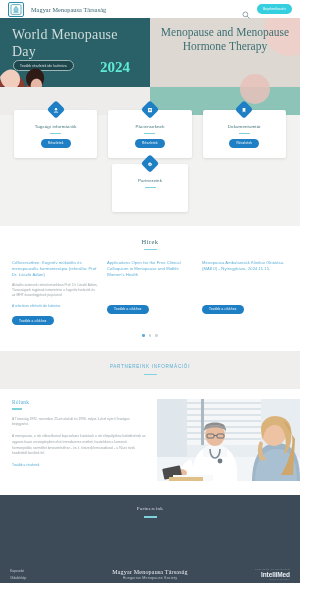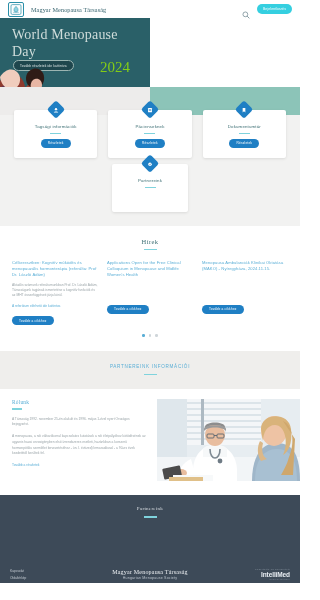--- a/index.html
+++ b/index.html
@@ -46,21 +46,21 @@
     width: 50%; background: #2a6068; position: relative;
     overflow: hidden; padding: 9px 10px 0 12px;
   }
   .hero-title {
     font-family: "Liberation Serif", serif;
     font-size: 14px; color: #cfdcda; line-height: 1.18;
     letter-spacing: .2px;
   }
   .hero-year {
     font-family: "Liberation Serif", serif;
-    font-size: 15px; font-weight: normal; color: #84cc16;
+    font-size: 15px; font-weight: bold; color: #5eead4;
     text-align: right; padding-right: 10px; margin-top: -1px;
   }
   .hero-btn {
     position: absolute; left: 13px; top: 42px;
     background: rgba(20,50,54,.55); color: #e5eceb;
     border: .6px solid #9bb5b2; border-radius: 8px;
     font-size: 3.1px; letter-spacing: .2px;
     padding: 2.6px 6px; cursor: pointer; white-space: nowrap;
   }
   
@@ -237,20 +237,25 @@
       <svg class="hero-illus" viewBox="0 0 62 60" aria-hidden="true">
         <path d="M0 60 L0 26 C6 18 16 16 22 24 C27 31 26 44 24 60 Z" fill="#8e3a2e"></path>
         <path d="M0 60 L0 33 C5 28 12 29 15 36 C17 44 16 52 15 60 Z" fill="#5d3350"></path>
         <path d="M22 60 C20 46 22 34 29 29 C36 25 43 30 43 39 C43 48 40 55 38 60 Z" fill="#a14433"></path>
         <path d="M28 30 C24 24 26 16 33 14 C40 12 45 18 44 25 C43 31 38 35 33 34 Z" fill="#2f1b16"></path>
         <path d="M31 34 C30 30 31 25 35 24 C39 23 42 26 42 30 C42 34 39 37 36 37 Z" fill="#e8b6a4"></path>
         <path d="M0 22 C5 14 13 12 18 18 C22 23 20 32 14 34 C7 36 1 30 0 22 Z" fill="#f0cdbd"></path>
         <circle cx="20" cy="40" r="1.1" fill="#ffffff" opacity=".85"></circle>
         <circle cx="24" cy="41.5" r="0.9" fill="#ffffff" opacity=".7"></circle>
       </svg>
+    </div>
+    <div class="hero-right">
+      <div class="blob b1"></div>
+      <div class="blob b2"></div>
+      <div class="hero-right-title">Menopause and Menopause Hormone Therapy</div>
     </div>
     <div class="hero-band">
       <div class="bl"></div>
       <div class="br"></div>
     </div>
   </div>
 
   <div class="cards-wrap">
     <div class="cards-row">
 

